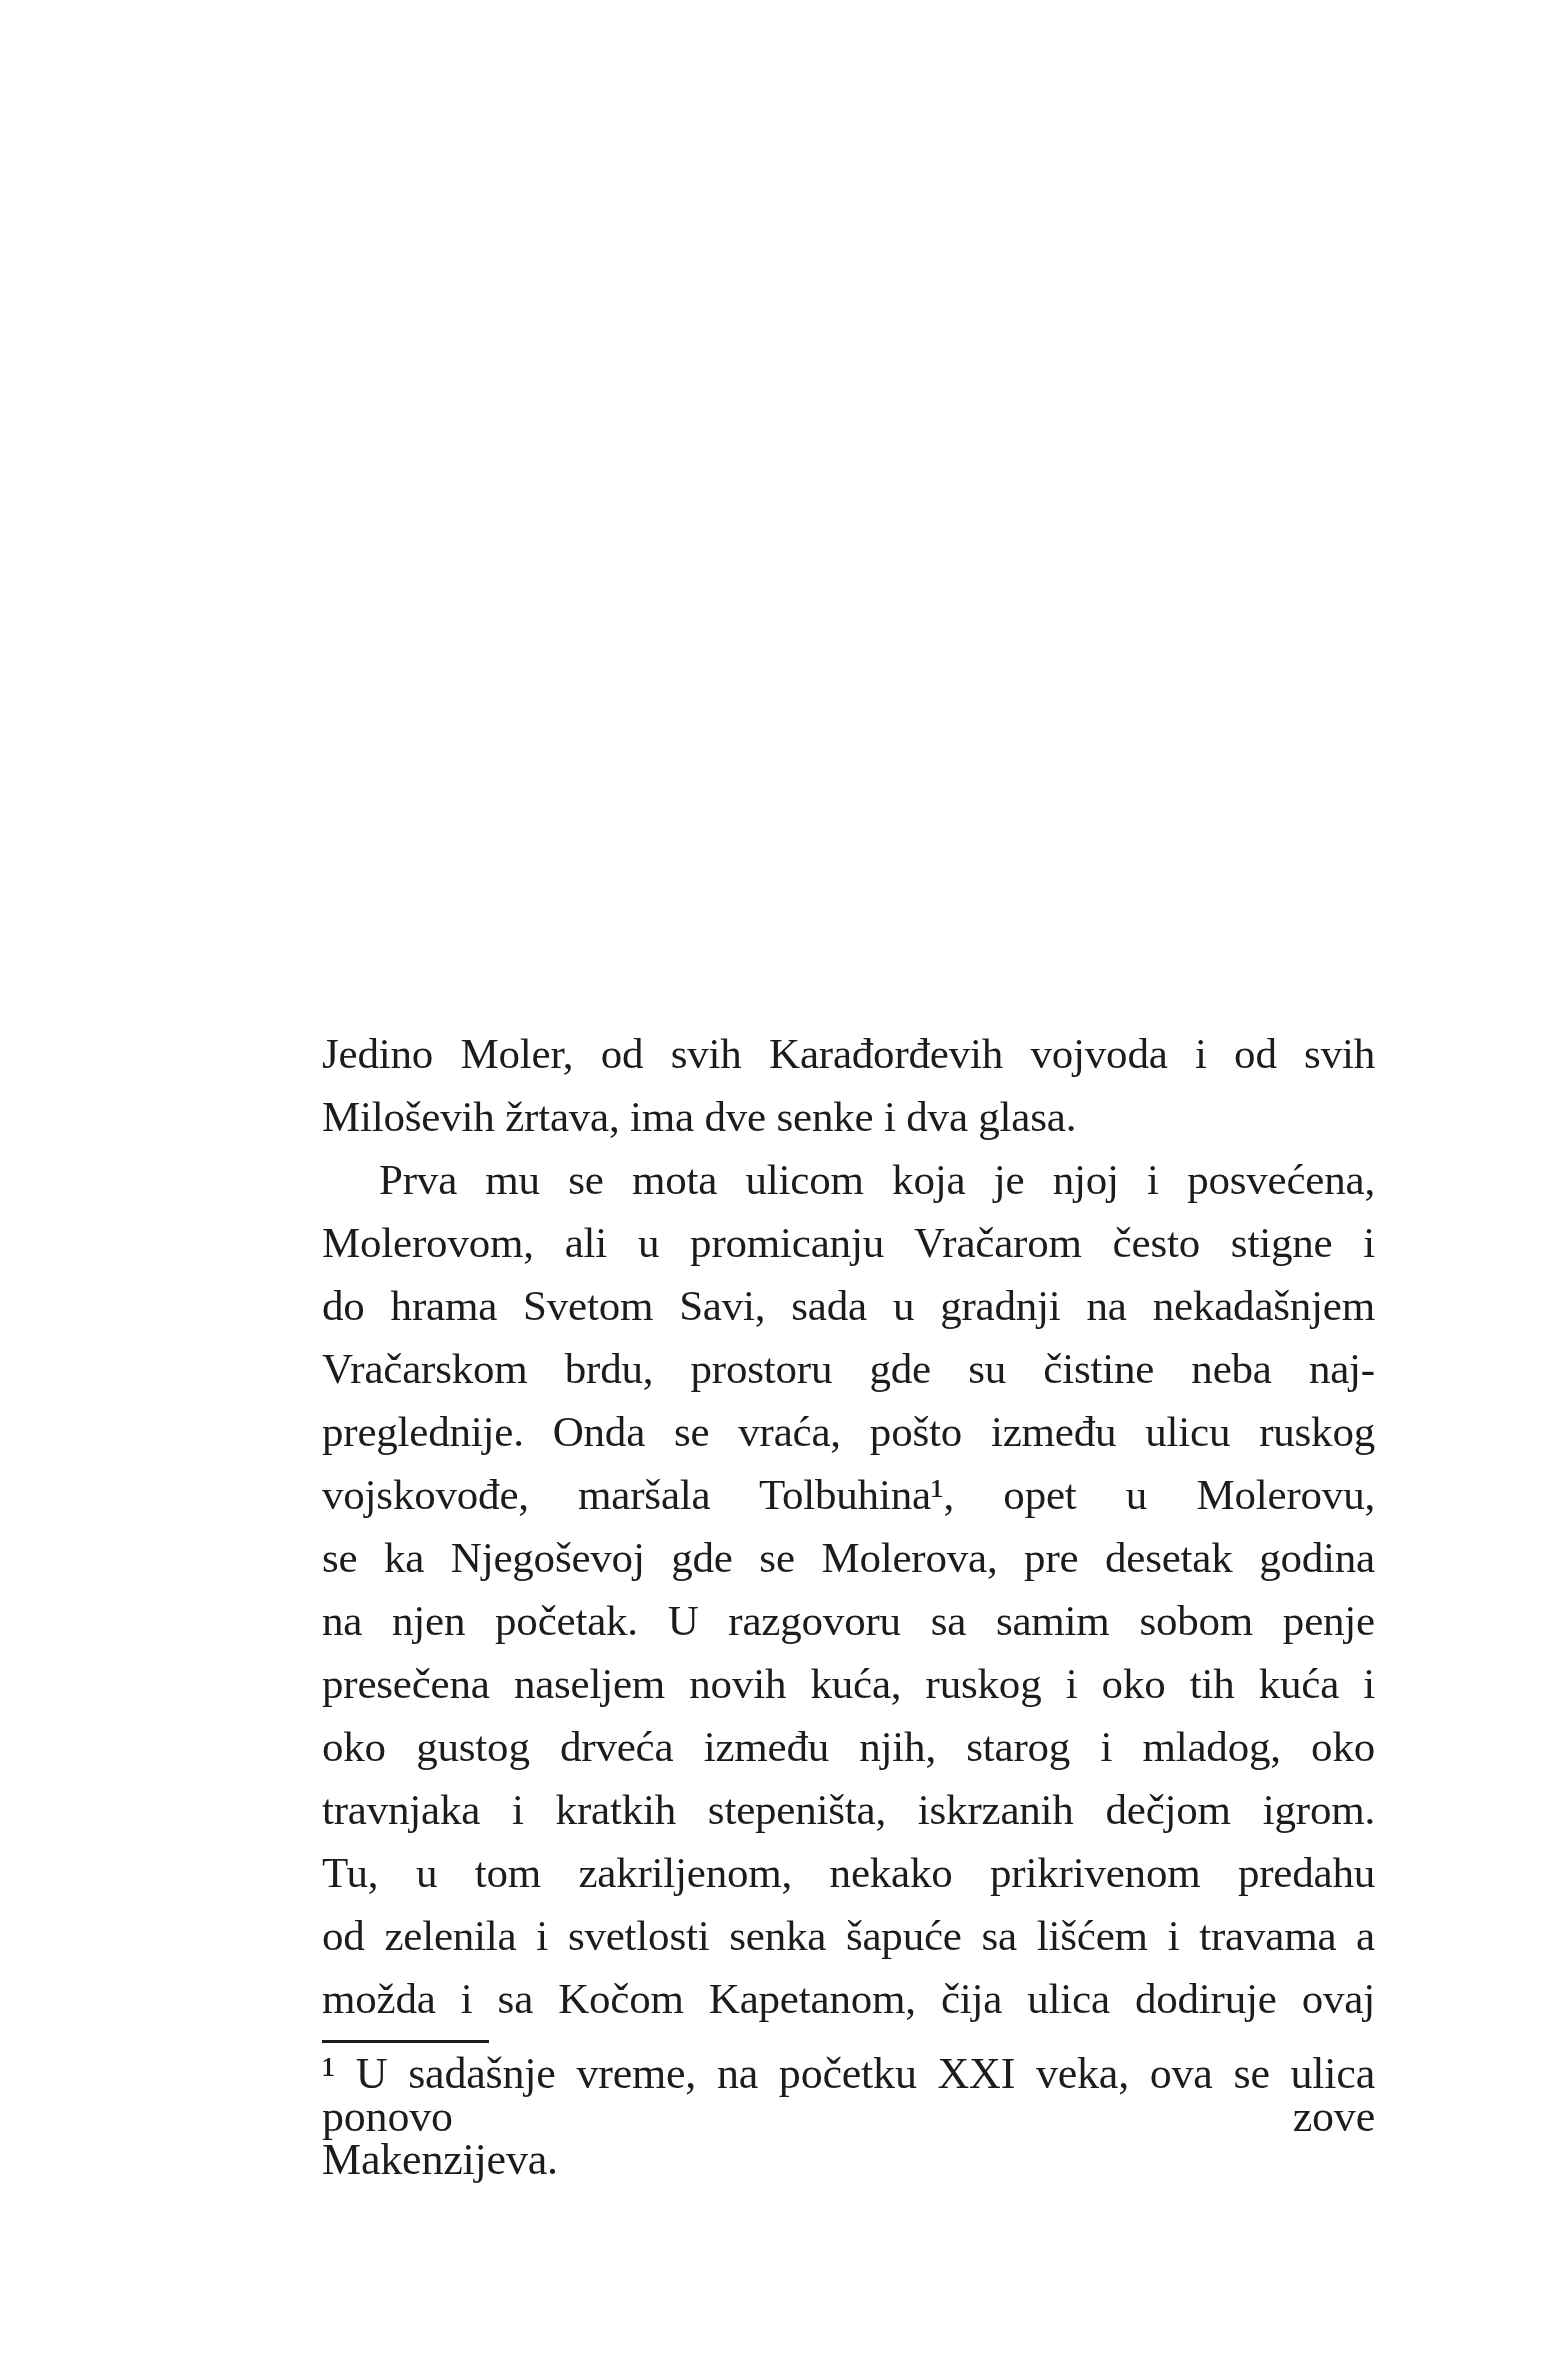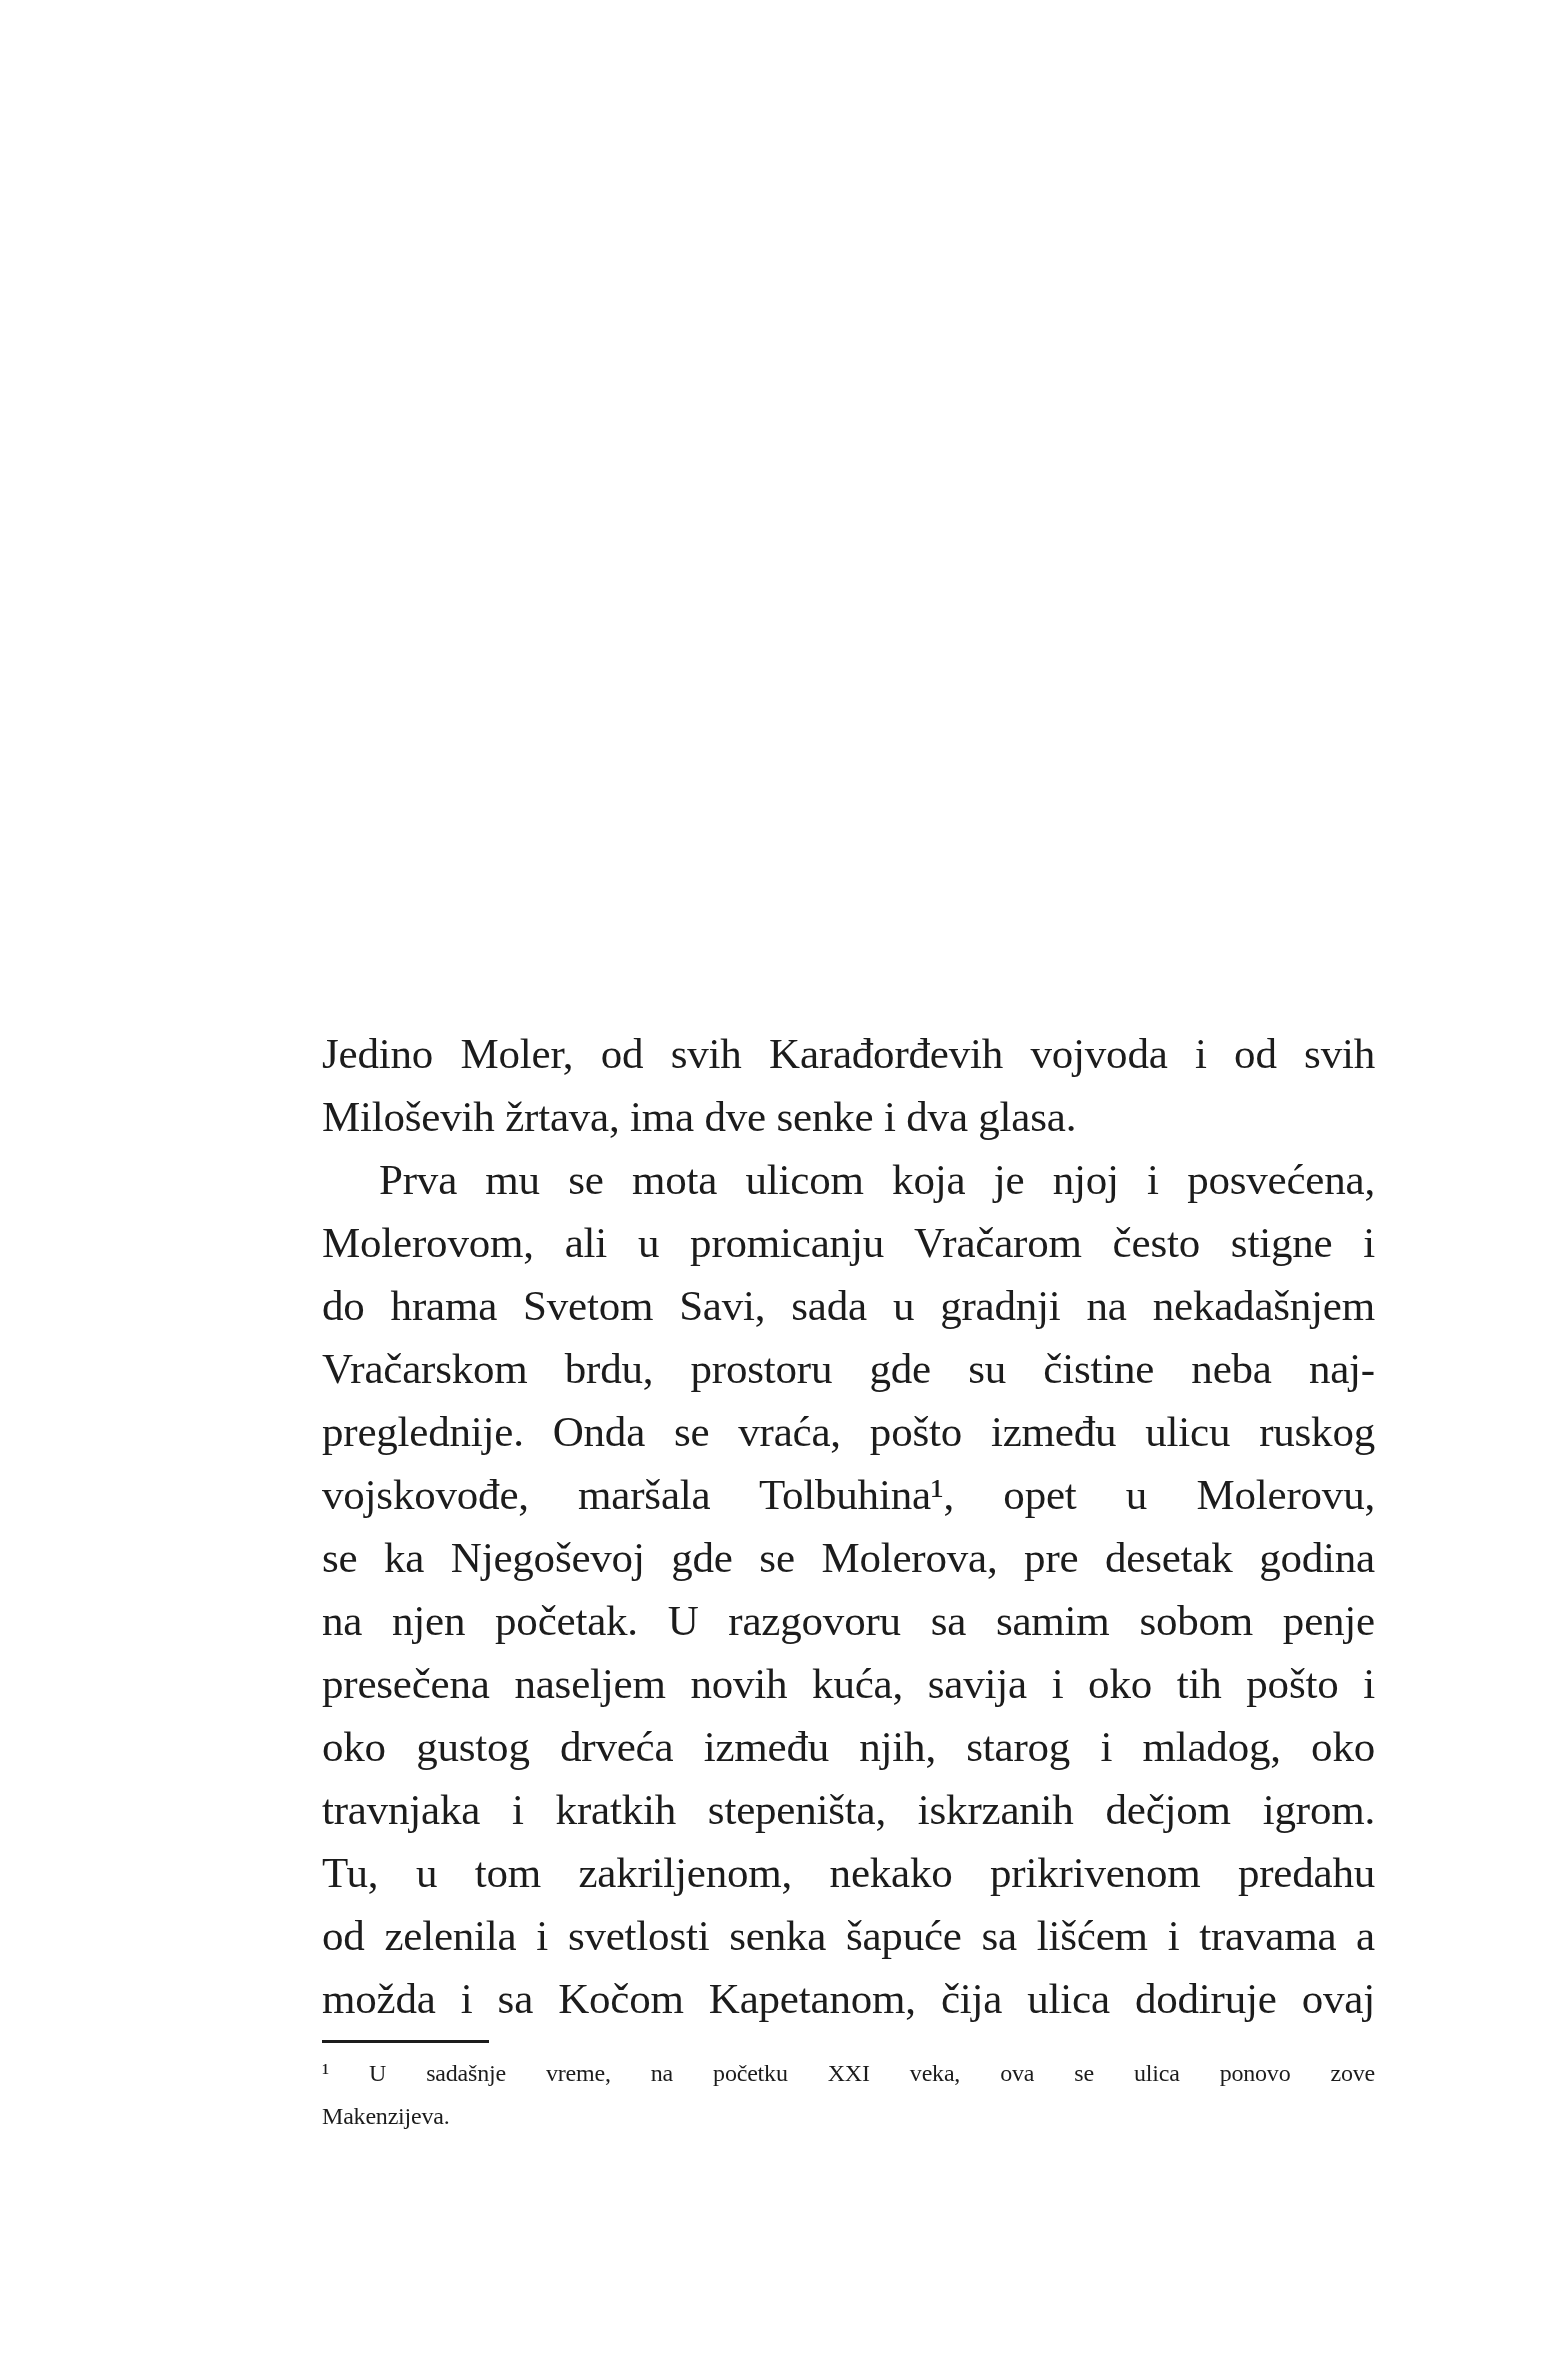--- a/index.html
+++ b/index.html
@@ -42,41 +42,41 @@
     text-indent: 57px;
   }
   .footnote-rule {
     margin-top: 9.8px;
     width: 167px;
     height: 2.9px;
     background: #1c1c1c;
   }
   .footnote {
     margin-top: 9.8px;
-    font-size: 24px;
+    font-size: 44px;
     line-height: 43px;
     letter-spacing: -0.2px;
   }
 </style>
 </head>
 <body>
 
 <div class="page">
   <div class="text-block">
     <div class="jline">Jedino Moler, od svih Karađorđevih vojvoda i od svih</div>
     <div class="lline">Miloševih žrtava, ima dve senke i dva glasa.</div>
     <div class="jline indent">Prva mu se mota ulicom koja je njoj i posvećena,</div>
     <div class="jline">Molerovom, ali u promicanju Vračarom često stigne i</div>
     <div class="jline">do hrama Svetom Savi, sada u gradnji na nekadašnjem</div>
     <div class="jline">Vračarskom brdu, prostoru gde su čistine neba naj-</div>
     <div class="jline">preglednije. Onda se vraća, pošto između ulicu ruskog</div>
     <div class="jline">vojskovođe, maršala Tolbuhina¹, opet u Molerovu,</div>
     <div class="jline">se ka Njegoševoj gde se Molerova, pre desetak godina</div>
     <div class="jline">na njen početak. U razgovoru sa samim sobom penje</div>
-    <div class="jline">presečena naseljem novih kuća, savija i oko tih pošto i</div>
+    <div class="jline">presečena naseljem novih kuća, ruskog i oko tih kuća i</div>
     <div class="jline">oko gustog drveća između njih, starog i mladog, oko</div>
     <div class="jline">travnjaka i kratkih stepeništa, iskrzanih dečjom igrom.</div>
     <div class="jline">Tu, u tom zakriljenom, nekako prikrivenom predahu</div>
     <div class="jline">od zelenila i svetlosti senka šapuće sa lišćem i travama a</div>
     <div class="jline">možda i sa Kočom Kapetanom, čija ulica dodiruje ovaj</div>
 
     <div class="footnote-rule"></div>
 
     <div class="footnote">
       <div class="jline">¹ U sadašnje vreme, na početku XXI veka, ova se ulica ponovo zove</div>

